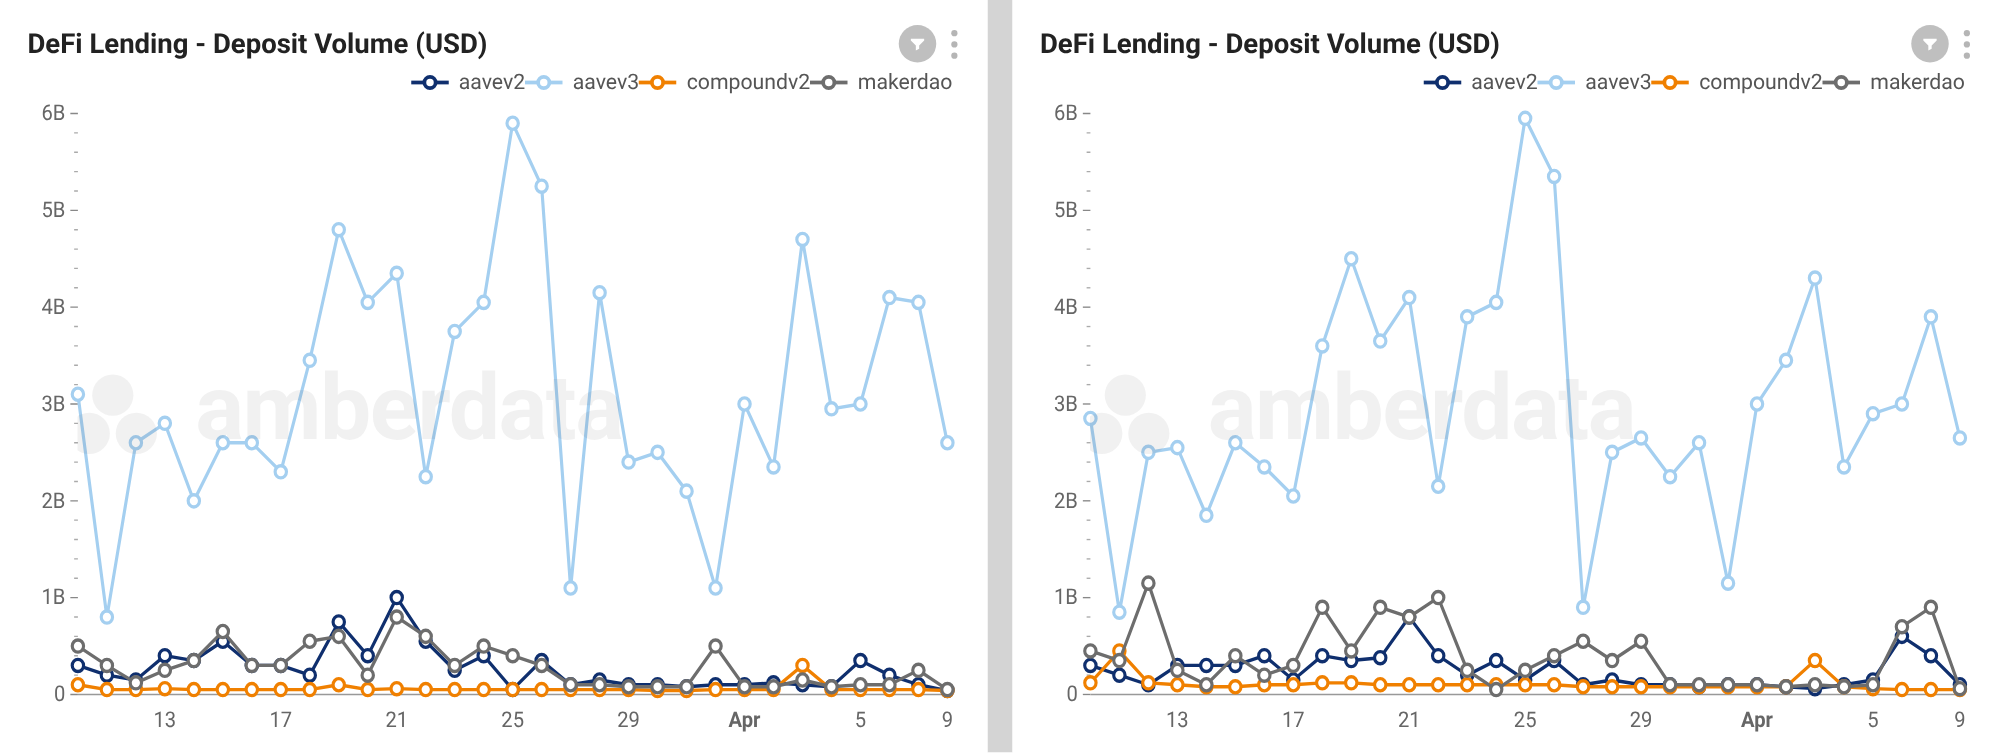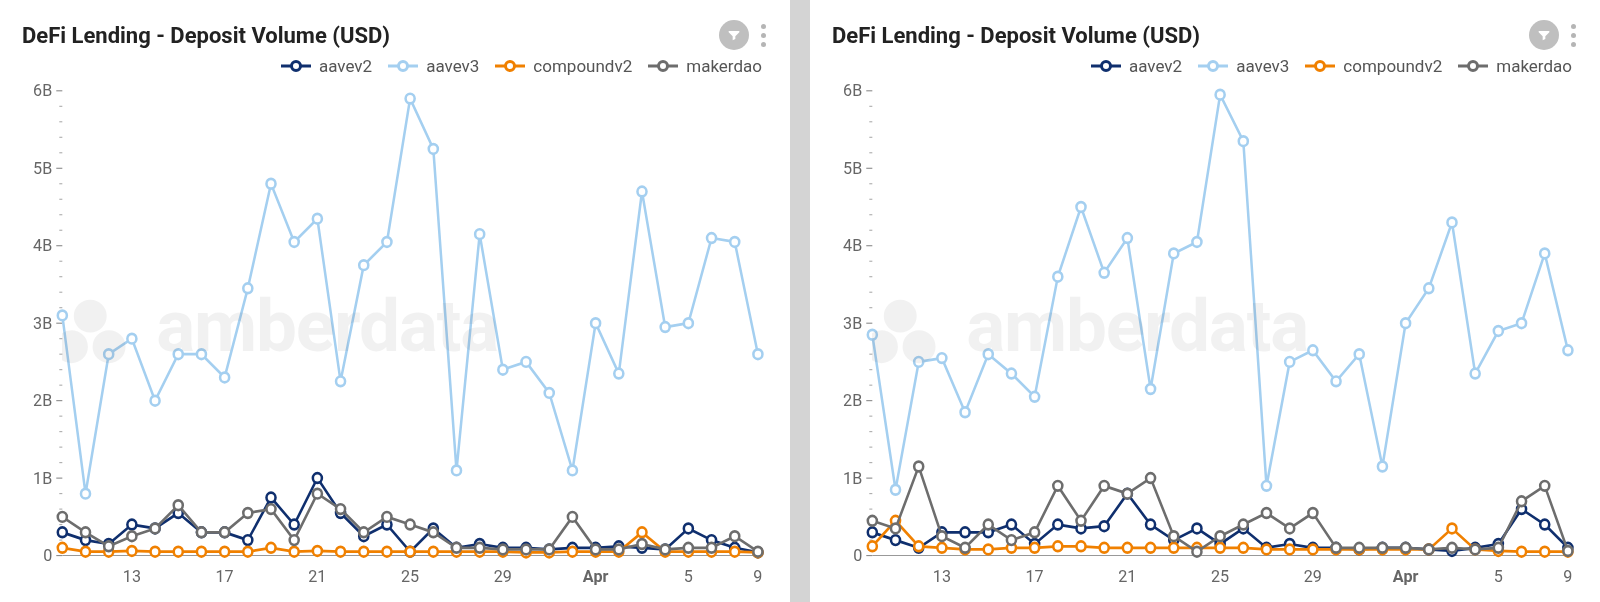--- a/index.html
+++ b/index.html
@@ -7,21 +7,21 @@
   .dashboard { display: flex; width: 1600px; height: 602px; gap: 0; }
   .divider { width: 20px; background: #d4d4d4; }
   .panel { flex: 1; background: #fff; padding: 20px 22px 14px 22px; position: relative; display: flex; flex-direction: column; }
   .panel-header { display: flex; justify-content: space-between; align-items: center; margin-bottom: 6px; }
   .panel-title { font-size: 22px; font-weight: 700; color: #222; }
   .header-actions { display: flex; align-items: center; gap: 10px; }
   .filter-btn { width: 30px; height: 30px; border-radius: 50%; background: #bfbfbf; display: flex; align-items: center; justify-content: center; }
   .filter-btn svg { width: 16px; height: 16px; fill: #fff; }
   .kebab { display: flex; flex-direction: column; gap: 4px; padding: 0 2px; }
   .kebab span { width: 5px; height: 5px; border-radius: 50%; background: #b5b5b5; }
-  .legend { display: flex; justify-content: flex-end; gap: 16px; font-size: 17px; color: #555; margin-bottom: 4px; padding-right: 6px; flex-wrap: wrap; }
+  .legend { display: flex; justify-content: flex-end; font-size: 17px; color: #555; margin-bottom: 4px; padding-right: 6px; flex-wrap: wrap; }
   .legend-item { display: inline-flex; align-items: center; gap: 8px; }
   .legend-marker { display: inline-flex; align-items: center; width: 30px; height: 14px; position: relative; }
   .legend-marker .line { position: absolute; left: 0; right: 0; top: 50%; height: 3px; transform: translateY(-50%); }
   .legend-marker .dot { position: absolute; left: 50%; top: 50%; width: 12px; height: 12px; border: 3px solid; border-radius: 50%; background: #fff; transform: translate(-50%, -50%); }
   .chart-wrap { flex: 1; position: relative; }
   .chart-svg { width: 100%; height: 100%; }
   .axis-tick text { fill: #666; font-size: 16px; }
   .axis-tick line { stroke: #888; stroke-width: 1; }
   .watermark { position: absolute; left: 40px; right: 0; top: 0; bottom: 24px; pointer-events: none; opacity: 0.08; display: flex; align-items: flex-end; justify-content: center; }
   .watermark svg text { font-size: 62px; font-weight: 700; fill: #555; letter-spacing: -1px; }

